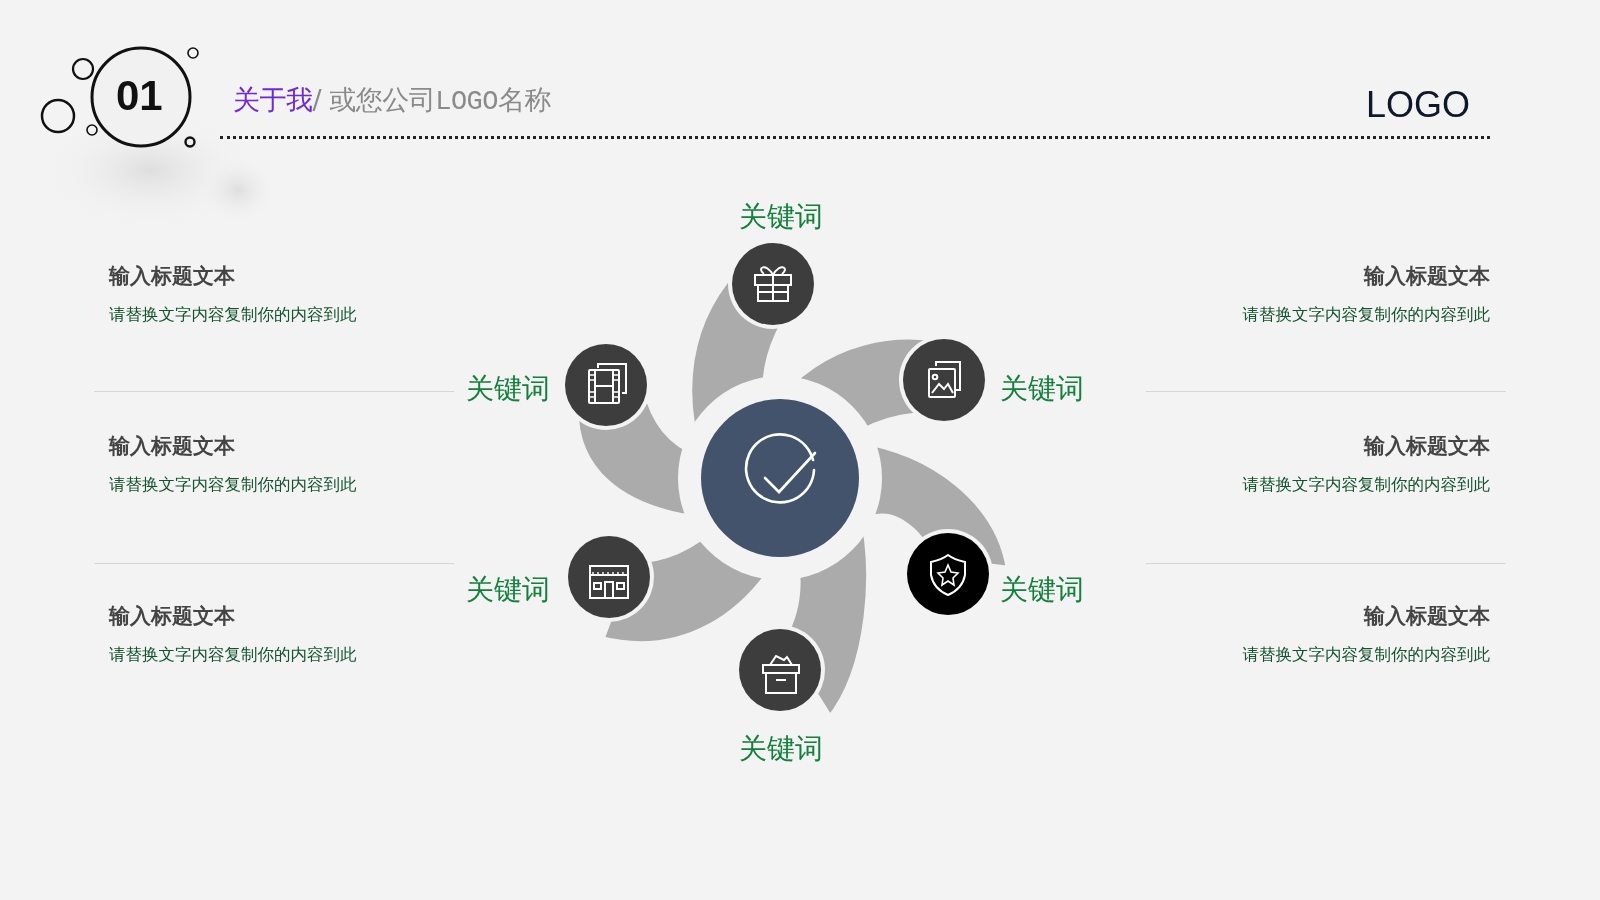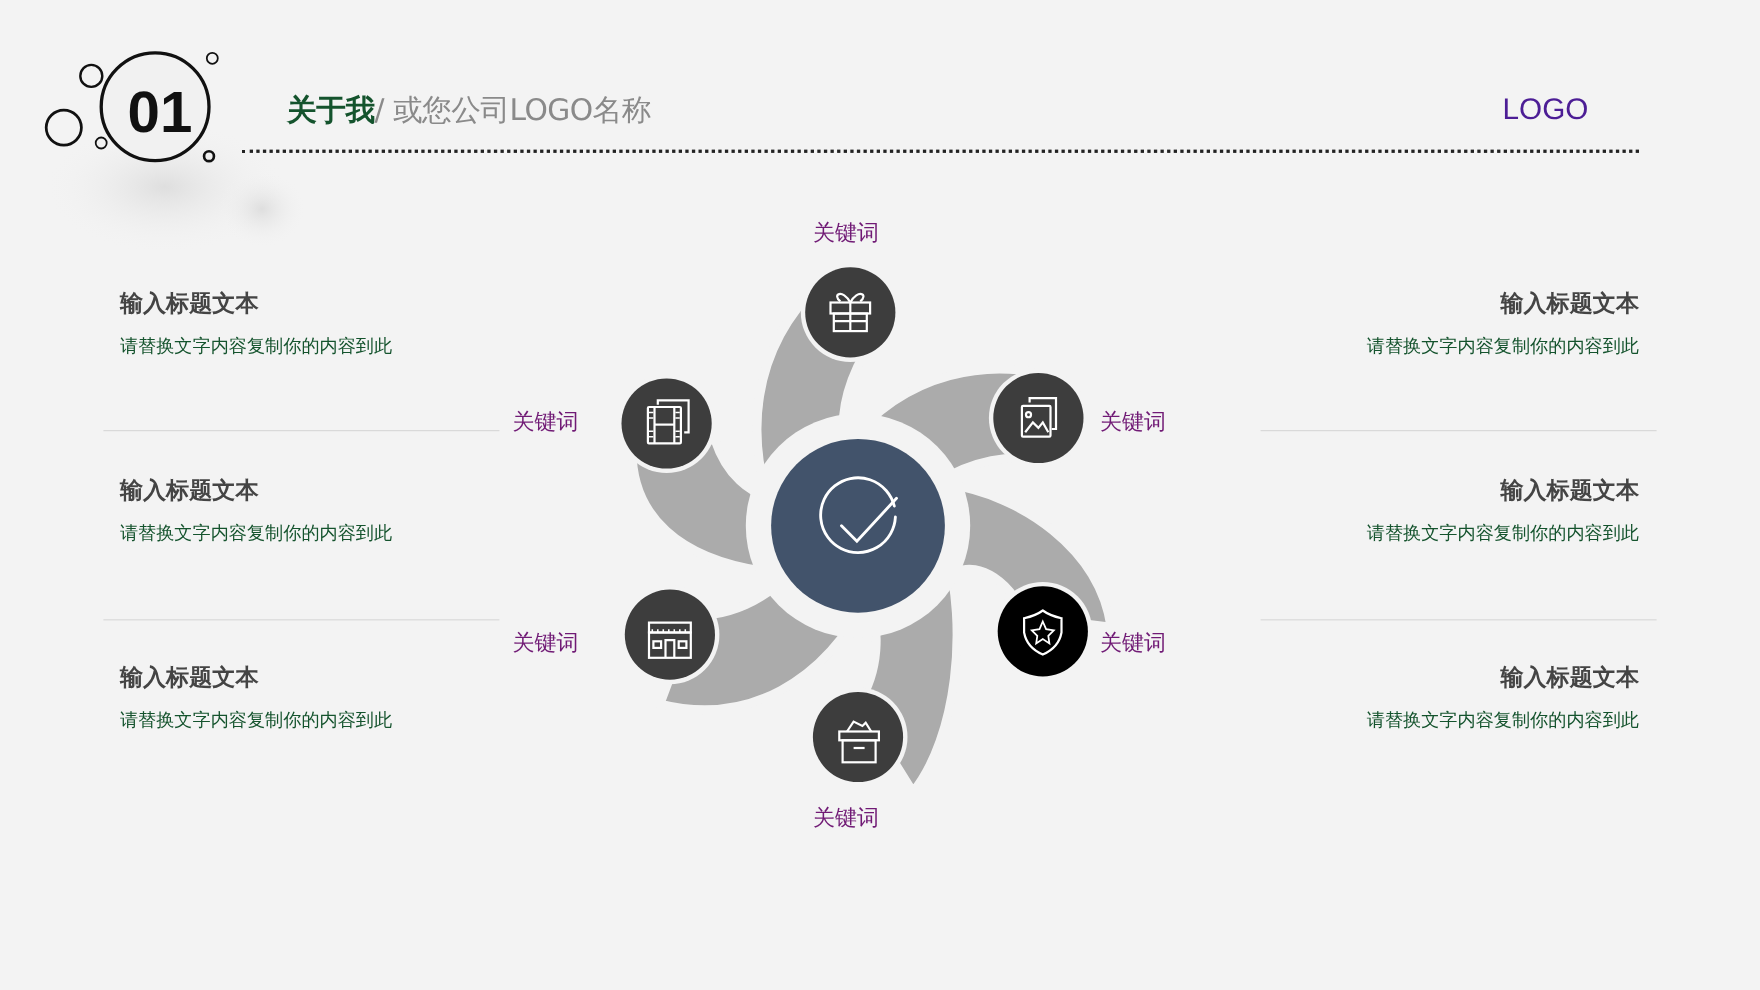--- a/index.html
+++ b/index.html
@@ -1,31 +1,31 @@
 <!DOCTYPE html>
 <html><head>
 <meta charset="utf-8">
 <style>
   html,body{margin:0;padding:0;}
   body{width:1600px;height:900px;background:#f3f3f3;position:relative;overflow:hidden;font-family:"DejaVu Sans","Liberation Sans",sans-serif;color:#333;}
   .abs{position:absolute;}
   .header-title{left:233px;top:82px;font-size:27px;white-space:nowrap;letter-spacing:-0.5px;}
-  .header-title .main{font-weight:bold;color:#14532d;margin-left:28px;}
+  .header-title .main{font-weight:normal;color:#6d28d9;}
   .header-title .sep{color:#8a8a8a;}
-  .header-title .sub{color:#8a8a8a;}
-  .logo{left:1366px;top:84px;font-size:27px;color:#4c1d95;font-family:"Liberation Sans",sans-serif;}
+  .header-title .sub{color:#8a8a8a;font-family:Liberation Mono, monospace;}
+  .logo{left:1366px;top:84px;font-size:36px;color:#0f172a;font-family:"Liberation Sans",sans-serif;}
   .dotline{left:220px;top:136px;width:1270px;height:0;border-top:3px dotted #222;}
-  .badge-num{left:116px;top:72px;font-size:53px;font-weight:bold;color:#111;font-family:"Liberation Sans",sans-serif;}
+  .badge-num{left:116px;top:72px;font-size:42px;font-weight:bold;color:#111;font-family:"Liberation Sans",sans-serif;}
   .item{width:380px;}
   .item .t{font-size:21px;font-weight:bold;color:#444;margin-bottom:14px;white-space:nowrap;}
   .item .d{font-size:16.5px;color:#14532d;white-space:nowrap;}
   .item.left{left:109px;text-align:left;}
   .item.right{left:1110px;text-align:right;}
   .divider{height:0;border-top:1.5px solid #d6d6d6;}
-  .kw{font-size:20px;color:#701a75;white-space:nowrap;}
+  .kw{font-size:28px;color:#15803d;white-space:nowrap;}
   svg.diagram{left:0;top:0;}
 </style>
 </head>
 <body>
 
 <svg class="abs" width="300" height="240" style="left:0;top:0;">
   <defs>
     <radialGradient id="shadowg" cx="50%" cy="50%" r="50%">
       <stop offset="0%" stop-color="#dcdcdc" stop-opacity="0.9"></stop>
       <stop offset="100%" stop-color="#f3f3f3" stop-opacity="0"></stop>

